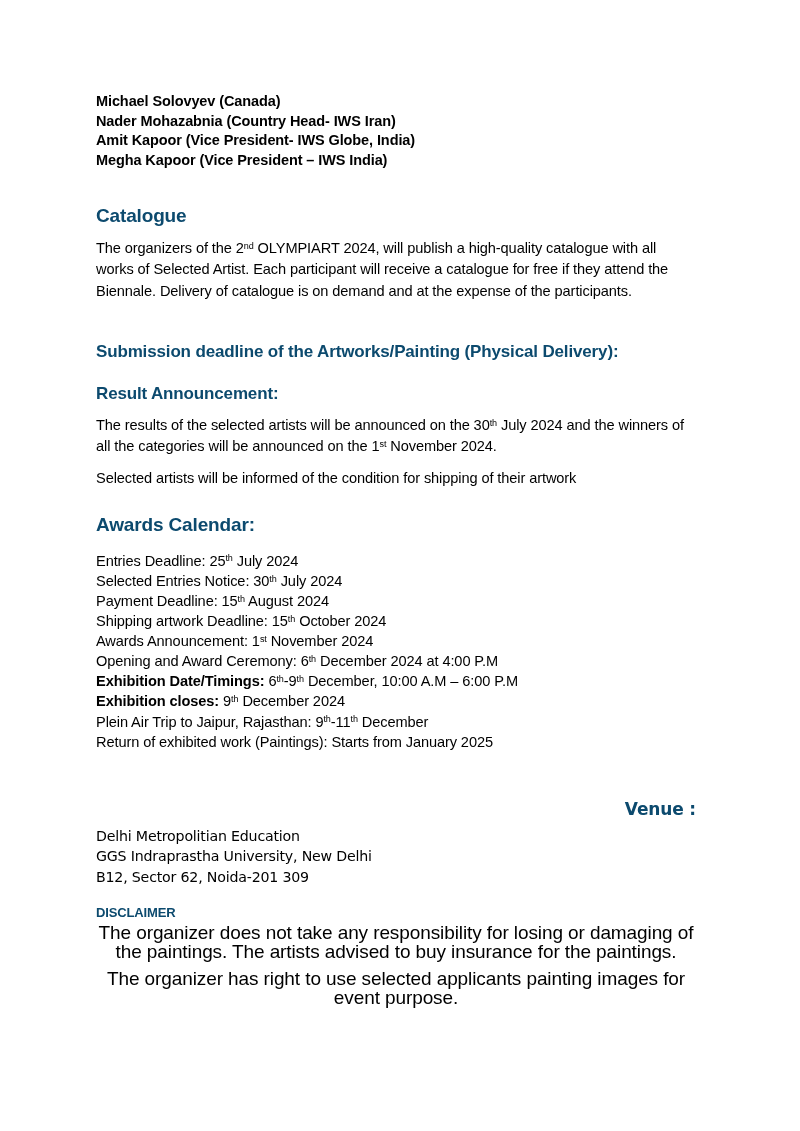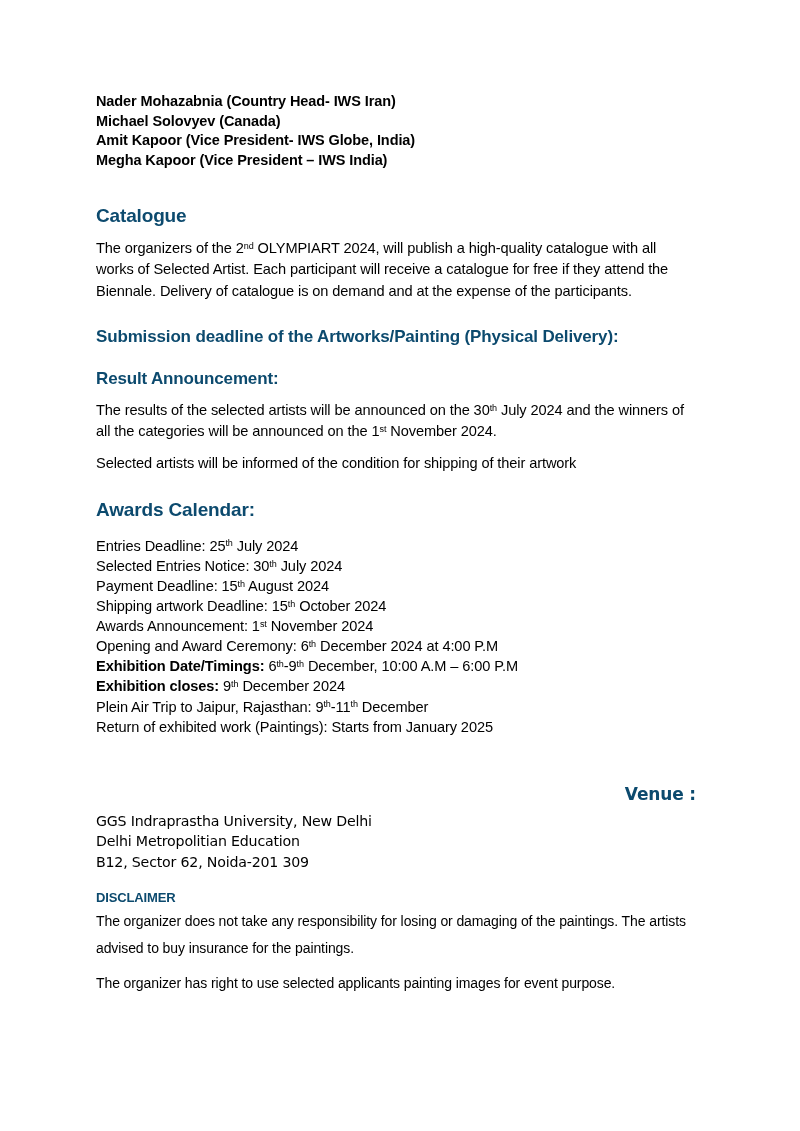--- a/index.html
+++ b/index.html
@@ -39,21 +39,21 @@
     font-weight: bold;
     letter-spacing: -0.15px;
   }
   .h-catalogue {
     font-size: 19px;
     margin-top: 35px;
     line-height: 22px;
   }
   .h-submission {
     font-size: 17px;
-    margin-top: 25px;
+    margin-top: 40px;
     line-height: 20px;
     white-space: nowrap;
   }
   .h-result {
     font-size: 17px;
     margin-top: 22px;
     line-height: 20px;
   }
   .h-eventcal {
     font-size: 19px;
@@ -102,43 +102,44 @@
   }
   .venue-lines {
     font-family: "DejaVu Sans", sans-serif;
     font-size: 14.2px;
     line-height: 20.5px;
     margin-top: 7px;
     letter-spacing: -0.2px;
   }
 
   .disclaimer-body {
-    font-size: 14px;
-    line-height: 27px;
+    font-size: 19px;
+    line-height: 19px;
     margin-top: 2px;
     letter-spacing: -0.1px;
+    text-align: center;
   }
 
   sup {
     font-size: 0.62em;
     vertical-align: baseline;
     position: relative;
     top: -0.48em;
     line-height: 0;
   }
 </style>
 </head>
 <body>
 
 <div class="page">
   <div class="content">
 
     <div class="contacts">
+      <div>Michael Solovyev (Canada)</div>
       <div>Nader Mohazabnia (Country Head- IWS Iran)</div>
-      <div>Michael Solovyev (Canada)</div>
       <div>Amit Kapoor (Vice President- IWS Globe, India)</div>
       <div>Megha Kapoor (Vice President – IWS India)</div>
     </div>
 
     <div class="h-red h-catalogue">Catalogue</div>
     <div class="para"><span>The organizers of the 2</span><sup>nd</sup><span> OLYMPIART 2024, will publish a high-quality catalogue with all works of Selected Artist. Each participant will receive a catalogue for free if they attend the Biennale. Delivery of catalogue is on demand and at the expense of the participants.</span></div>
 
     <div class="h-red h-submission">Submission deadline of the Artworks/Painting (Physical Delivery):</div>
 
     <div class="h-red h-result">Result Announcement:</div>
@@ -155,22 +156,22 @@
       <div class="row"><span>Opening and Award Ceremony: </span><span>6</span><sup>th</sup><span> December 2024 at 4:00 P.M</span></div>
       <div class="row"><span class="lbl-bold">Exhibition Date/Timings</span><span class="lbl-bold">: </span><span>6</span><sup>th</sup><span>-</span><span>9</span><sup>th</sup><span> December, 10:00 A.M – 6:00 P.M</span></div>
       <div class="row"><span class="lbl-bold">Exhibition closes</span><span class="lbl-bold">: </span><span>9</span><sup>th</sup><span> December 2024</span></div>
       <div class="row"><span>Plein Air Trip to Jaipur, Rajasthan: </span><span>9</span><sup>th</sup><span>-</span><span>11</span><sup>th</sup><span> December</span></div>
       <div class="row"><span>Return of exhibited work (Paintings): Starts from January 2025</span></div>
     </div>
 
     <div class="venue-block">
       <div class="h-red h-venue">Venue :</div>
       <div class="venue-lines">
+        <div>Delhi Metropolitian Education</div>
         <div>GGS Indraprastha University, New Delhi</div>
-        <div>Delhi Metropolitian Education</div>
         <div>B12, Sector 62, Noida-201 309</div>
       </div>
     </div>
 
     <div class="h-red h-disclaimer">DISCLAIMER</div>
     <div class="disclaimer-body">The organizer does not take any responsibility for losing or damaging of the paintings. The artists advised to buy insurance for the paintings.</div>
     <div class="disclaimer-body" style="margin-top:8px">The organizer has right to use selected applicants painting images for event purpose.</div>
 
   </div>
 </div>

